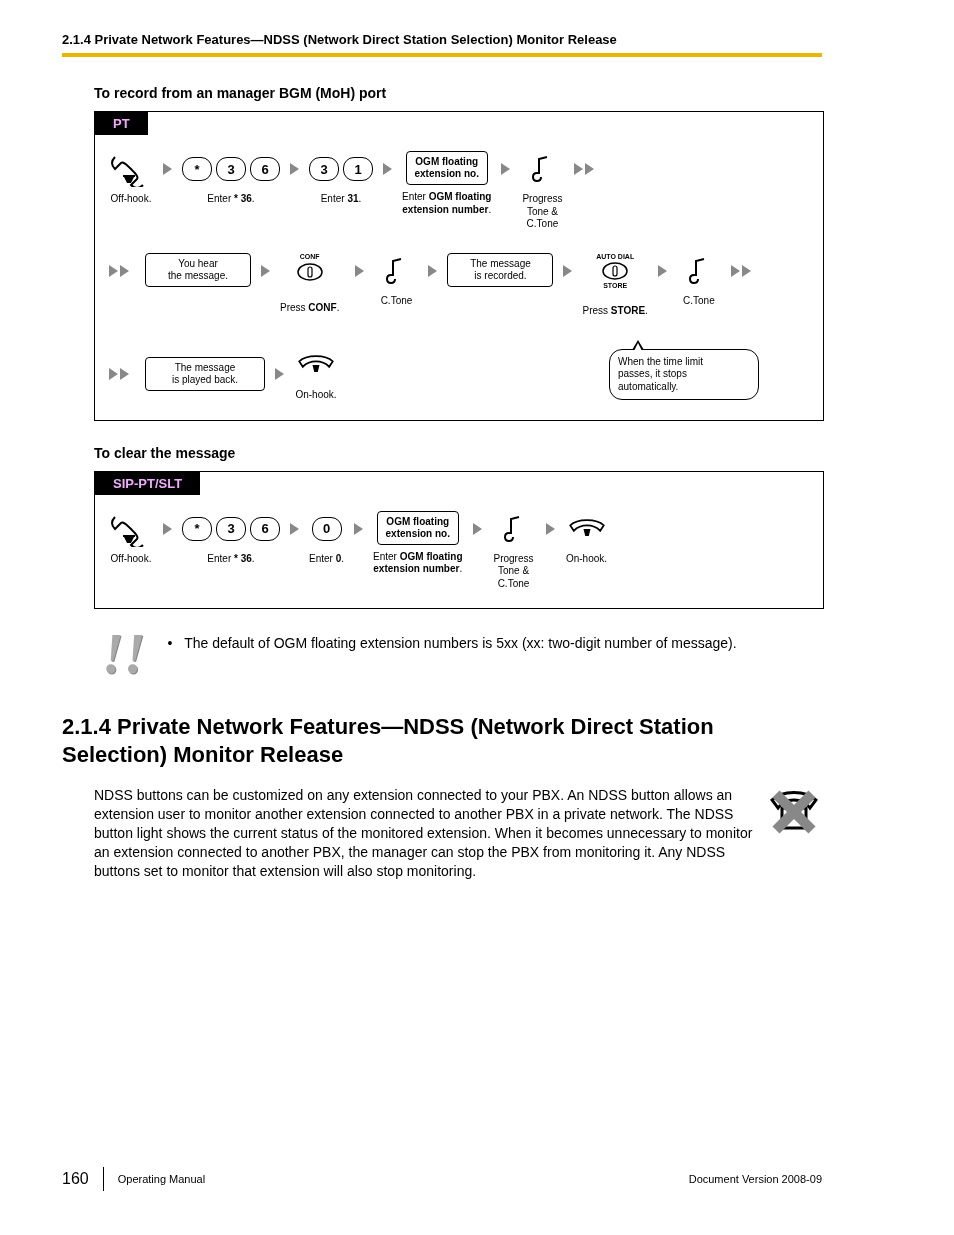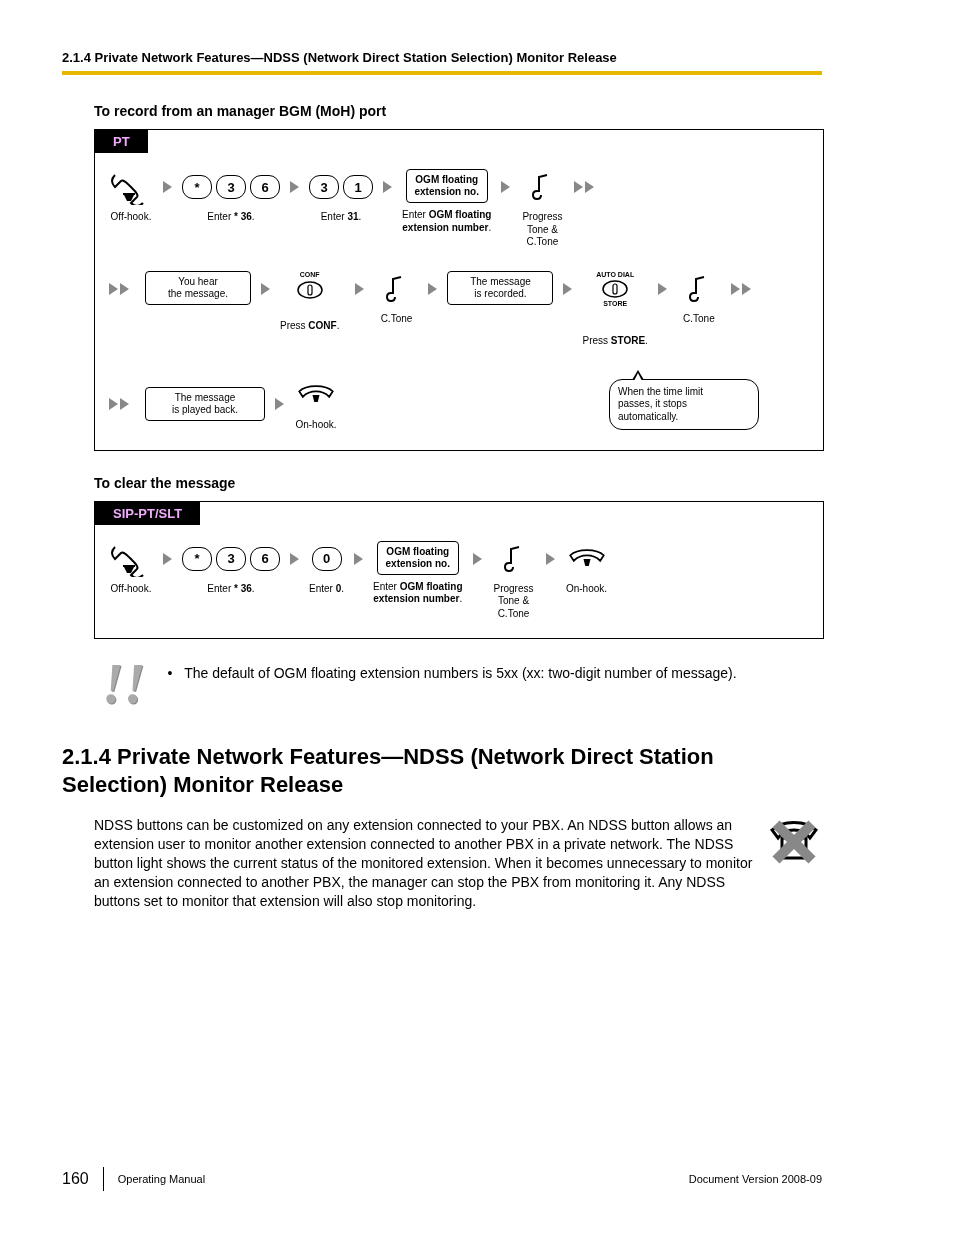--- a/index.html
+++ b/index.html
@@ -1,16 +1,16 @@
 <!DOCTYPE html>
 <html><head>
 <meta charset="utf-8">
 <style>
   html,body{margin:0;padding:0;background:#fff;font-family:Arial,Helvetica,sans-serif;color:#000}
-  .page{width:884px;height:1235px;position:relative;box-sizing:border-box;padding:50px 62px 40px 62px}
+  .page{width:884px;height:1235px;position:relative;box-sizing:border-box;padding:32px 62px 40px 62px}
   .hdr{font-size:13px;font-weight:bold;margin-bottom:6px}
   .hr-y{height:4px;background:#e6b800;margin-bottom:28px}
   .sec-title{font-size:14px;font-weight:bold;margin:0 0 10px 32px}
   .diagram{border:1.5px solid #000;margin-left:32px;margin-right:0;padding:10px 14px 18px 14px;width:730px;box-sizing:border-box}
   .tab{position:relative;top:-10px;left:-14px;display:inline-block;background:#000;color:#f0abfc;font-weight:bold;font-size:13px;padding:4px 18px}
   .row{display:flex;align-items:flex-start;gap:10px;margin-top:6px}
   .cell{display:flex;flex-direction:column;align-items:center;font-size:10px;text-align:center}
   .icon{width:44px;height:36px;display:flex;align-items:center;justify-content:center}
   .lbl{margin-top:6px;line-height:1.25}
   .arrow{display:flex;align-items:center;height:36px;margin-top:0}
@@ -167,21 +167,21 @@
 
       <div class="cell">
         <div style="font-size:7px;font-weight:bold">AUTO DIAL</div>
         <div class="icon" style="height:22px">
           <svg width="26" height="20" viewBox="0 0 26 20">
               <ellipse cx="13" cy="10" rx="12" ry="8" fill="none" stroke="#000" stroke-width="1.5"></ellipse>
               <rect x="11" y="5" width="4" height="10" rx="2" fill="none" stroke="#000" stroke-width="1.2"></rect>
             </svg>
         </div>
         <div style="font-size:7px;font-weight:bold">STORE</div>
-        <div class="lbl" style="margin-top:28px">Press <b>STORE</b>.</div>
+        <div class="lbl" style="margin-top:16px">Press <b>STORE</b>.</div>
       </div>
       <div class="arrow">
           <div class="tri"></div>
         </div>
 
       <div class="cell">
         <div class="icon">
           <svg width="22" height="28" viewBox="0 0 22 28">
               <path d="M10 22 C10 25 8 26 6 26 C4 26 2 25 2 22 C2 19 4 18 6 18 C7 18 8 18 8 19 L8 4 L16 2" fill="none" stroke="#000" stroke-width="2"></path>
             </svg>

